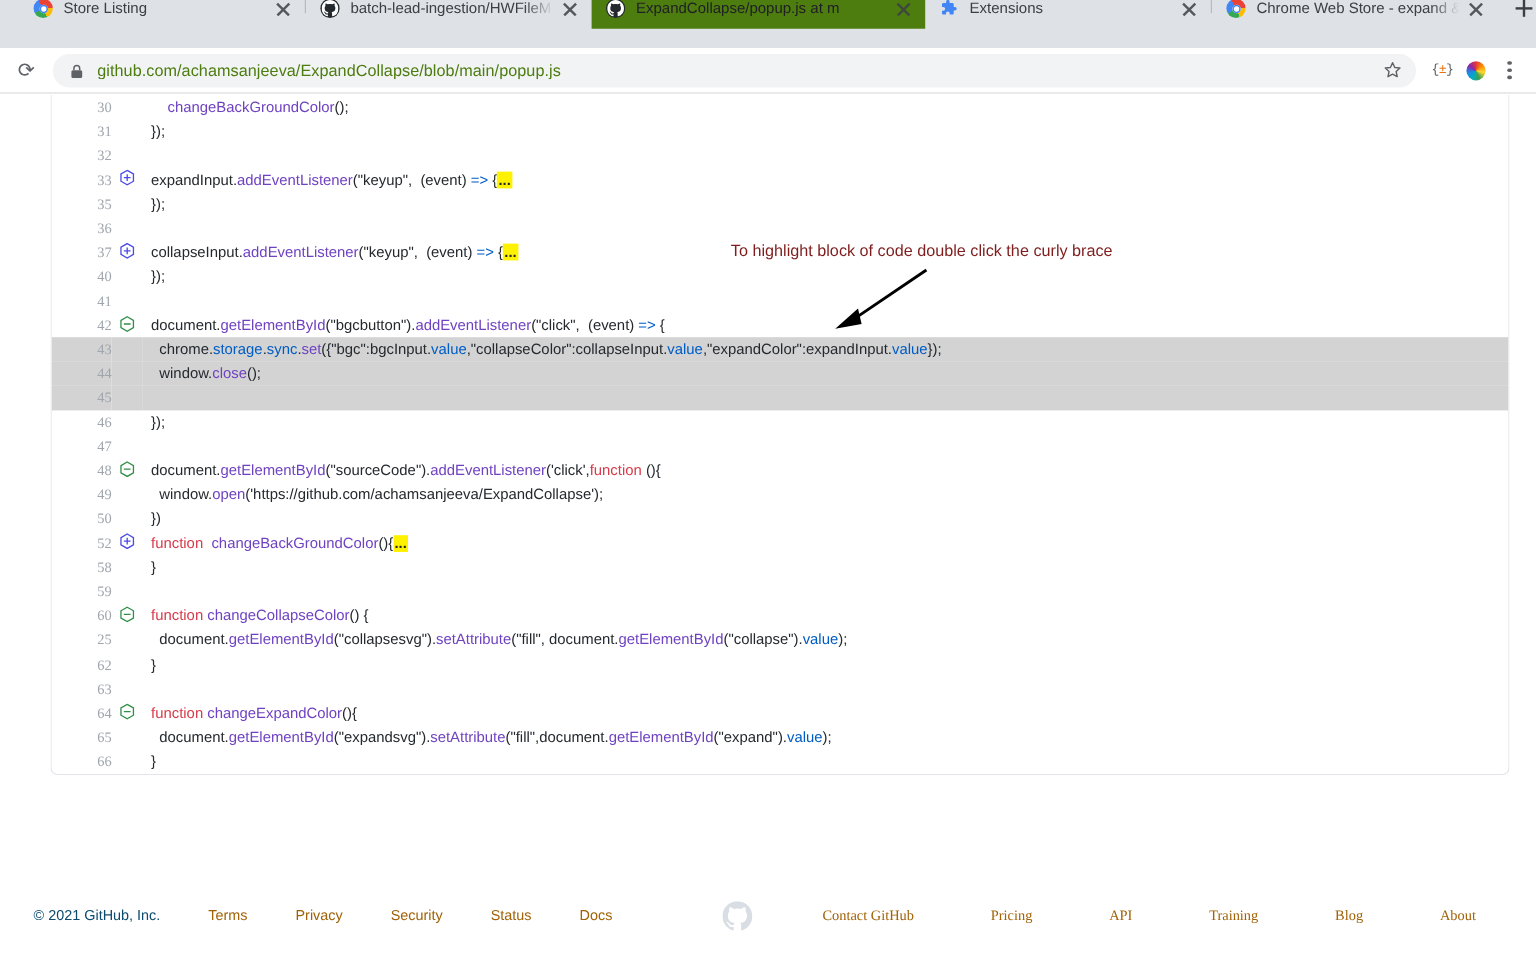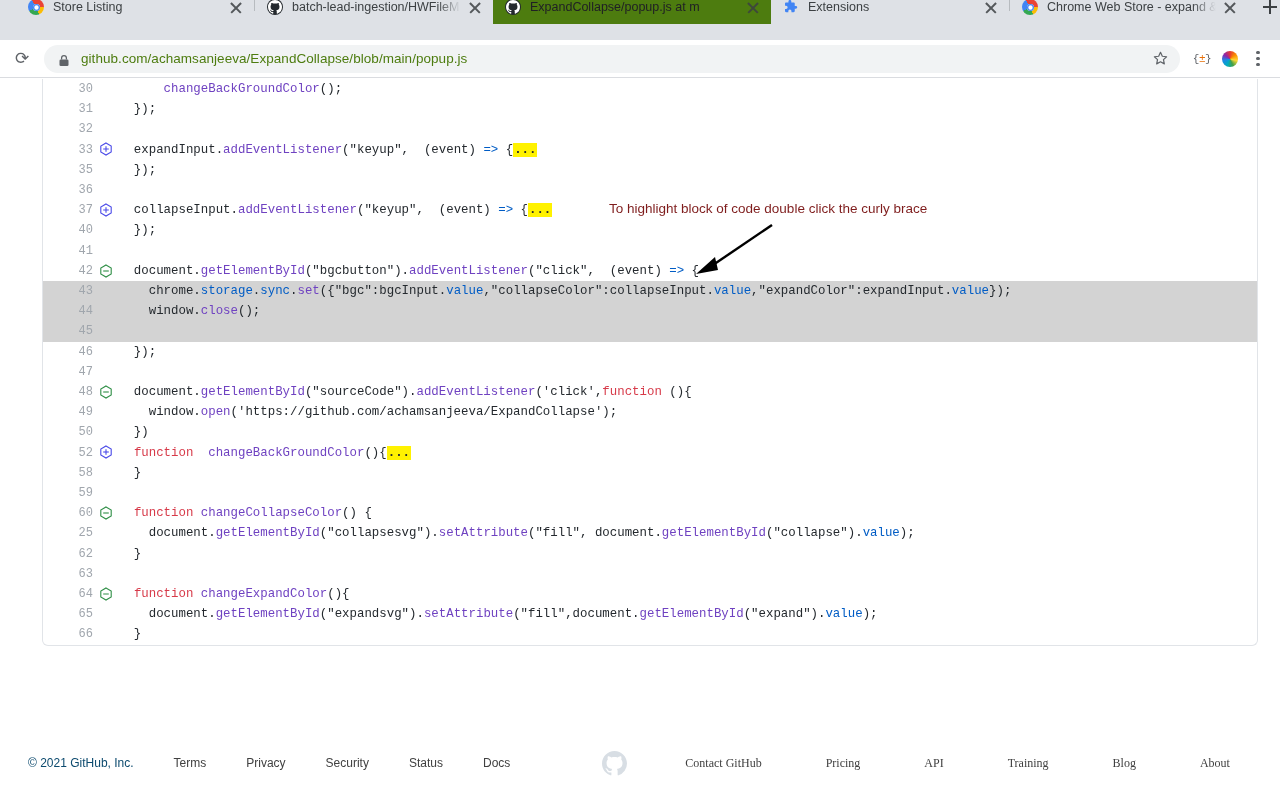--- a/index.html
+++ b/index.html
@@ -196,33 +196,33 @@
   }
   table.codetable td { padding: 0; vertical-align: top; }
   tr.codeline { height: 20.2px; }
   tr.codeline.hl > td { background: #d3d3d3; }
 
   td.lnum {
     width: 50px;
     text-align: right;
     padding-right: 10px;
     color: #a0a6ad;
-    font-family: Liberation Mono, monospace;
+    font-family: Liberation Serif, serif;
     font-size: 12px;
     line-height: 20.2px;
     -webkit-user-select: none;
     user-select: none;
   }
   td.fold {
     width: 26px;
     text-align: center;
     line-height: 20.2px;
   }
   td.code {
-    font-family: Liberation Mono, monospace;
+    font-family: Liberation Sans, sans-serif;
     font-size: 12.4px;
     line-height: 20.2px;
     color: #24292e;
     white-space: pre;
     padding-left: 6px;
   }
 
   .marker { display: inline-block; vertical-align: middle; margin-top: -2px; }
 
   
@@ -259,21 +259,21 @@
     border-top: 1px solid #ffffff;
   }
   .footer-inner {
     width: 1280px;
     display: flex;
     align-items: center;
     padding: 0 28px;
   }
   .copyright { color: #0c4a6e; font-size: 12px; white-space: nowrap; }
   .footer a {
-    color: #404040;
+    color: #a16207;
     text-decoration: none;
     font-size: 12px;
     white-space: nowrap;
   }
   .fl-left { display: flex; align-items: center; }
   .fl-left a { margin-left: 40px; }
   .gh-mark { margin: 0 58px 0 92px; color: #d8dee4; display: flex; }
   .fl-right { display: flex; align-items: center; }
   .fl-right a { margin-right: 64px; font-family: Liberation Serif, serif; }
   .fl-right a:last-child { margin-right: 0; }

